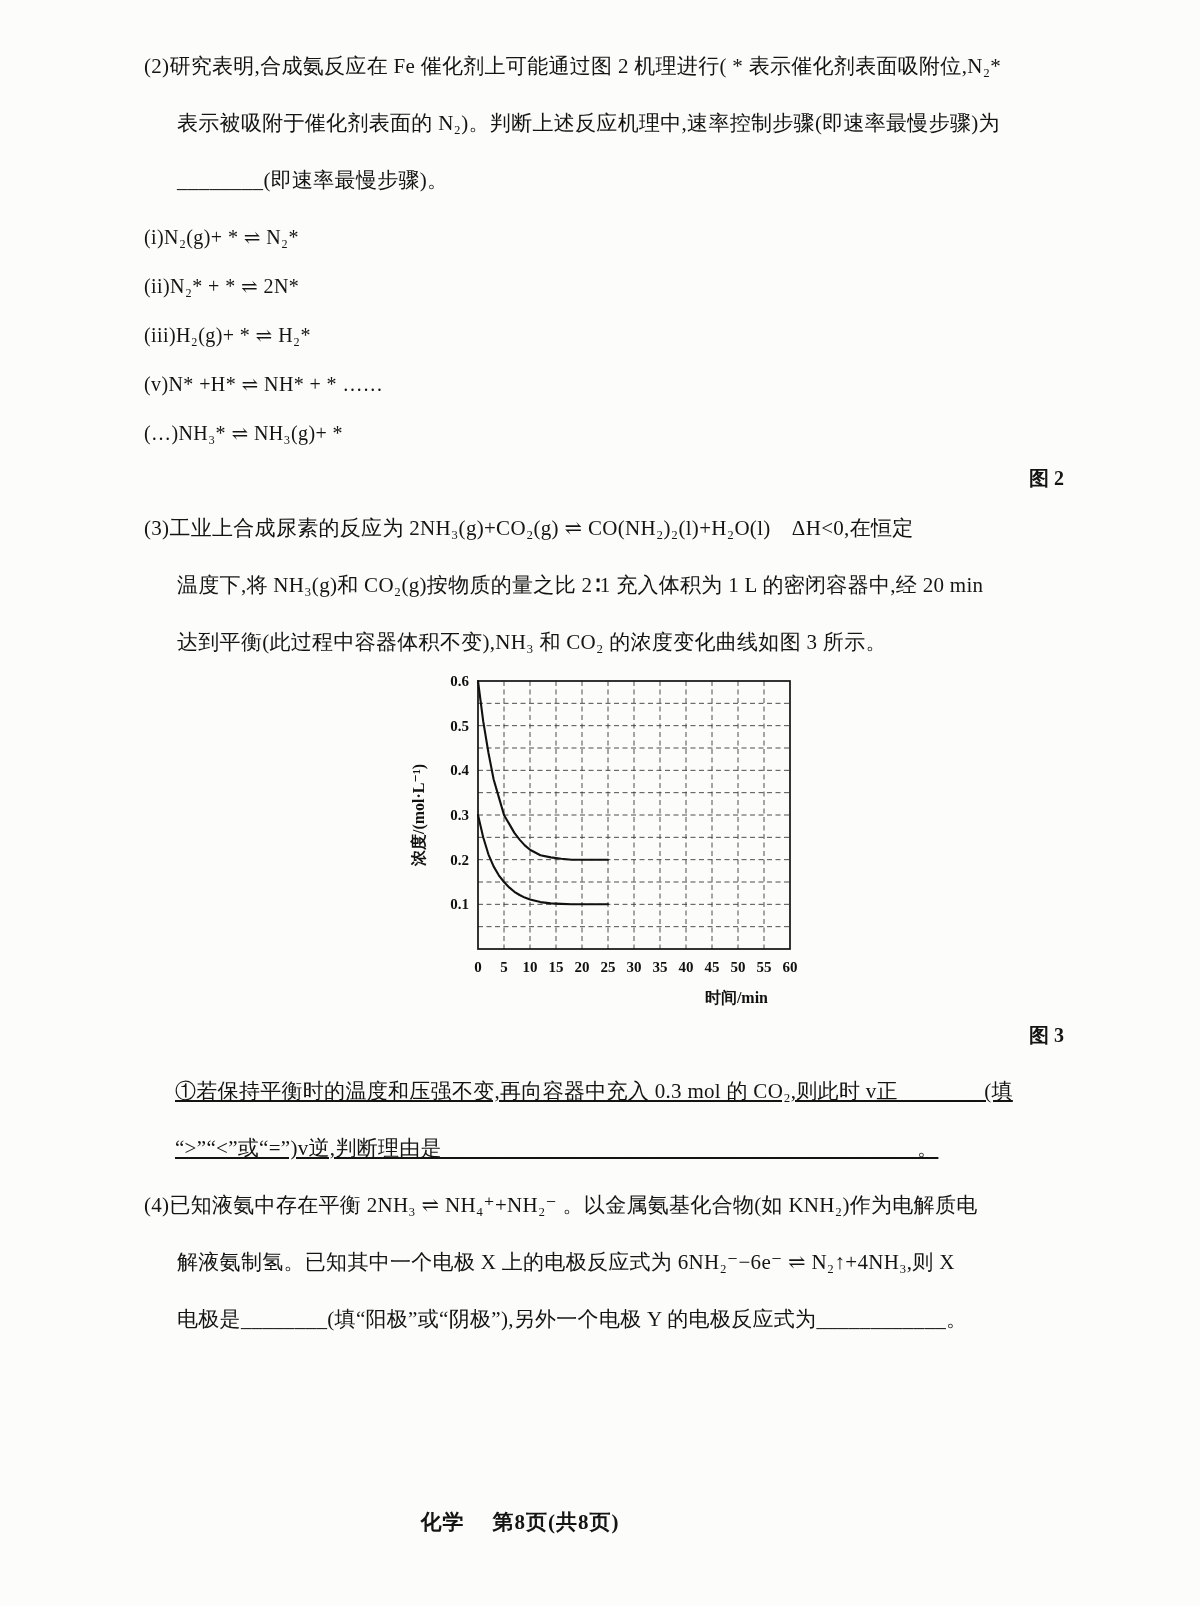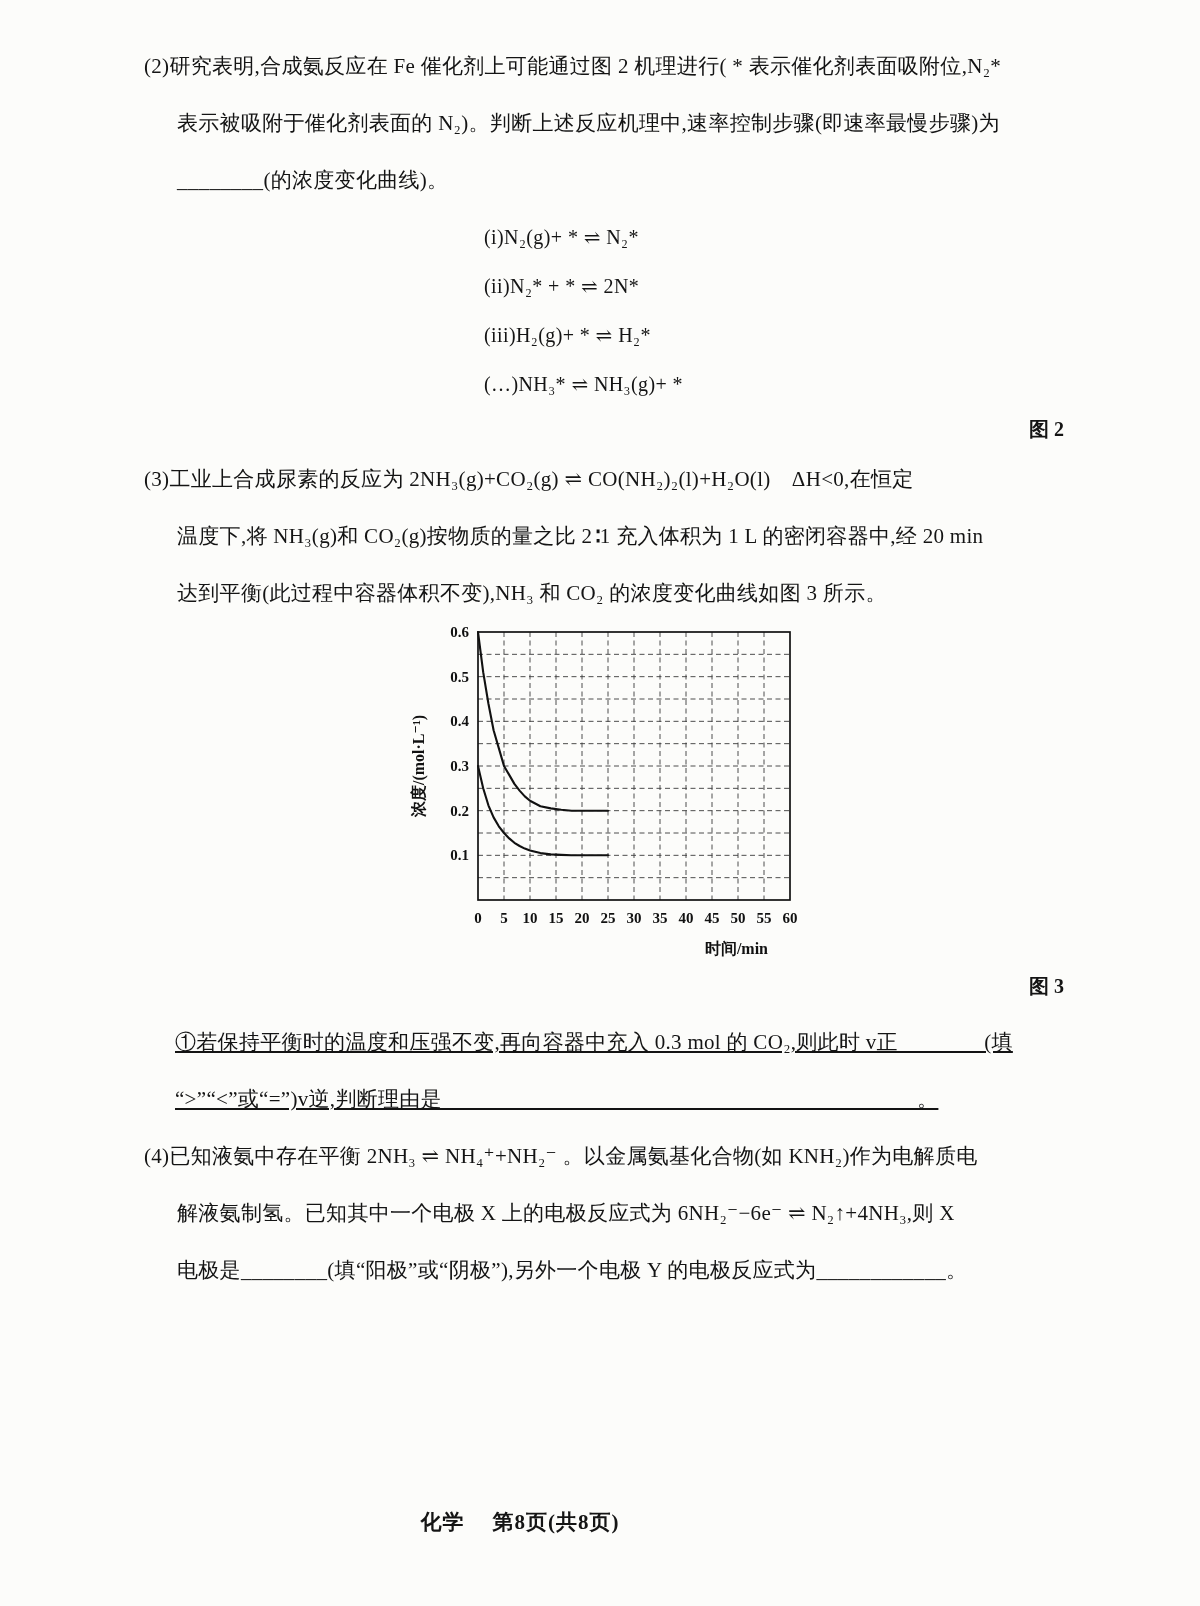--- a/index.html
+++ b/index.html
@@ -13,21 +13,21 @@
   }
   .content { position:absolute; left:144px; top:38px; width:960px; }
   .para .line {
     font-size:21px;
     line-height:57px;
     white-space:nowrap;
     letter-spacing:0.3px;
   }
   .indent { padding-left:33px; }
   .sub .line { padding-left:31px;text-decoration:underline; }
-  .steps { margin-left:340px; margin-top:4px; }
+  .steps { margin-top:4px; }
   .steps .step-line {
     font-size:20px;
     line-height:49px;
     white-space:nowrap;
     letter-spacing:0.4px;
   }
   .fig-caption {
     text-align:right;
     font-size:20px;
     font-weight:bold;
@@ -61,27 +61,28 @@
   .footer-gap { display:inline-block; width:28px; }
 </style>
 </head>
 <body>
 
 <div class="content">
 
   <section class="para">
     <div class="line">(2)研究表明,合成氨反应在 Fe 催化剂上可能通过图 2 机理进行( * 表示催化剂表面吸附位,N₂*</div>
     <div class="line indent">表示被吸附于催化剂表面的 N₂)。判断上述反应机理中,速率控制步骤(即速率最慢步骤)为</div>
-    <div class="line indent">________(的浓度变化曲线)。</div>
+    <div class="line indent">________(即速率最慢步骤)。</div>
   </section>
 
   <div class="steps">
     <div class="step-line">(i)N₂(g)+ * ⇌ N₂*</div>
     <div class="step-line">(ii)N₂* + * ⇌ 2N*</div>
     <div class="step-line">(iii)H₂(g)+ * ⇌ H₂*</div>
+    <div class="step-line">(v)N* +H* ⇌ NH* + * ……</div>
     <div class="step-line">(…)NH₃* ⇌ NH₃(g)+ *</div>
   </div>
 
   <div class="fig-caption">图 2</div>
 
   <section class="para" style="margin-top:2px;">
     <div class="line">(3)工业上合成尿素的反应为 2NH₃(g)+CO₂(g) ⇌ CO(NH₂)₂(l)+H₂O(l)　ΔH&lt;0,在恒定</div>
     <div class="line indent">温度下,将 NH₃(g)和 CO₂(g)按物质的量之比 2∶1 充入体积为 1 L 的密闭容器中,经 20 min</div>
     <div class="line indent">达到平衡(此过程中容器体积不变),NH₃ 和 CO₂ 的浓度变化曲线如图 3 所示。</div>
   </section>

